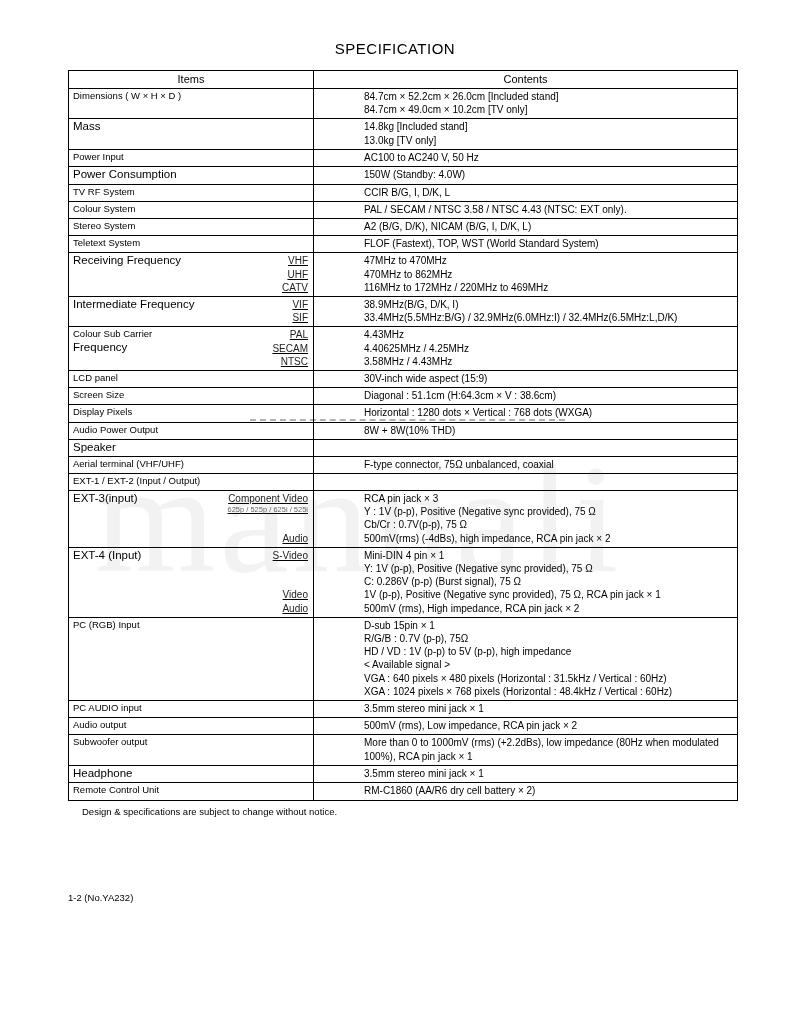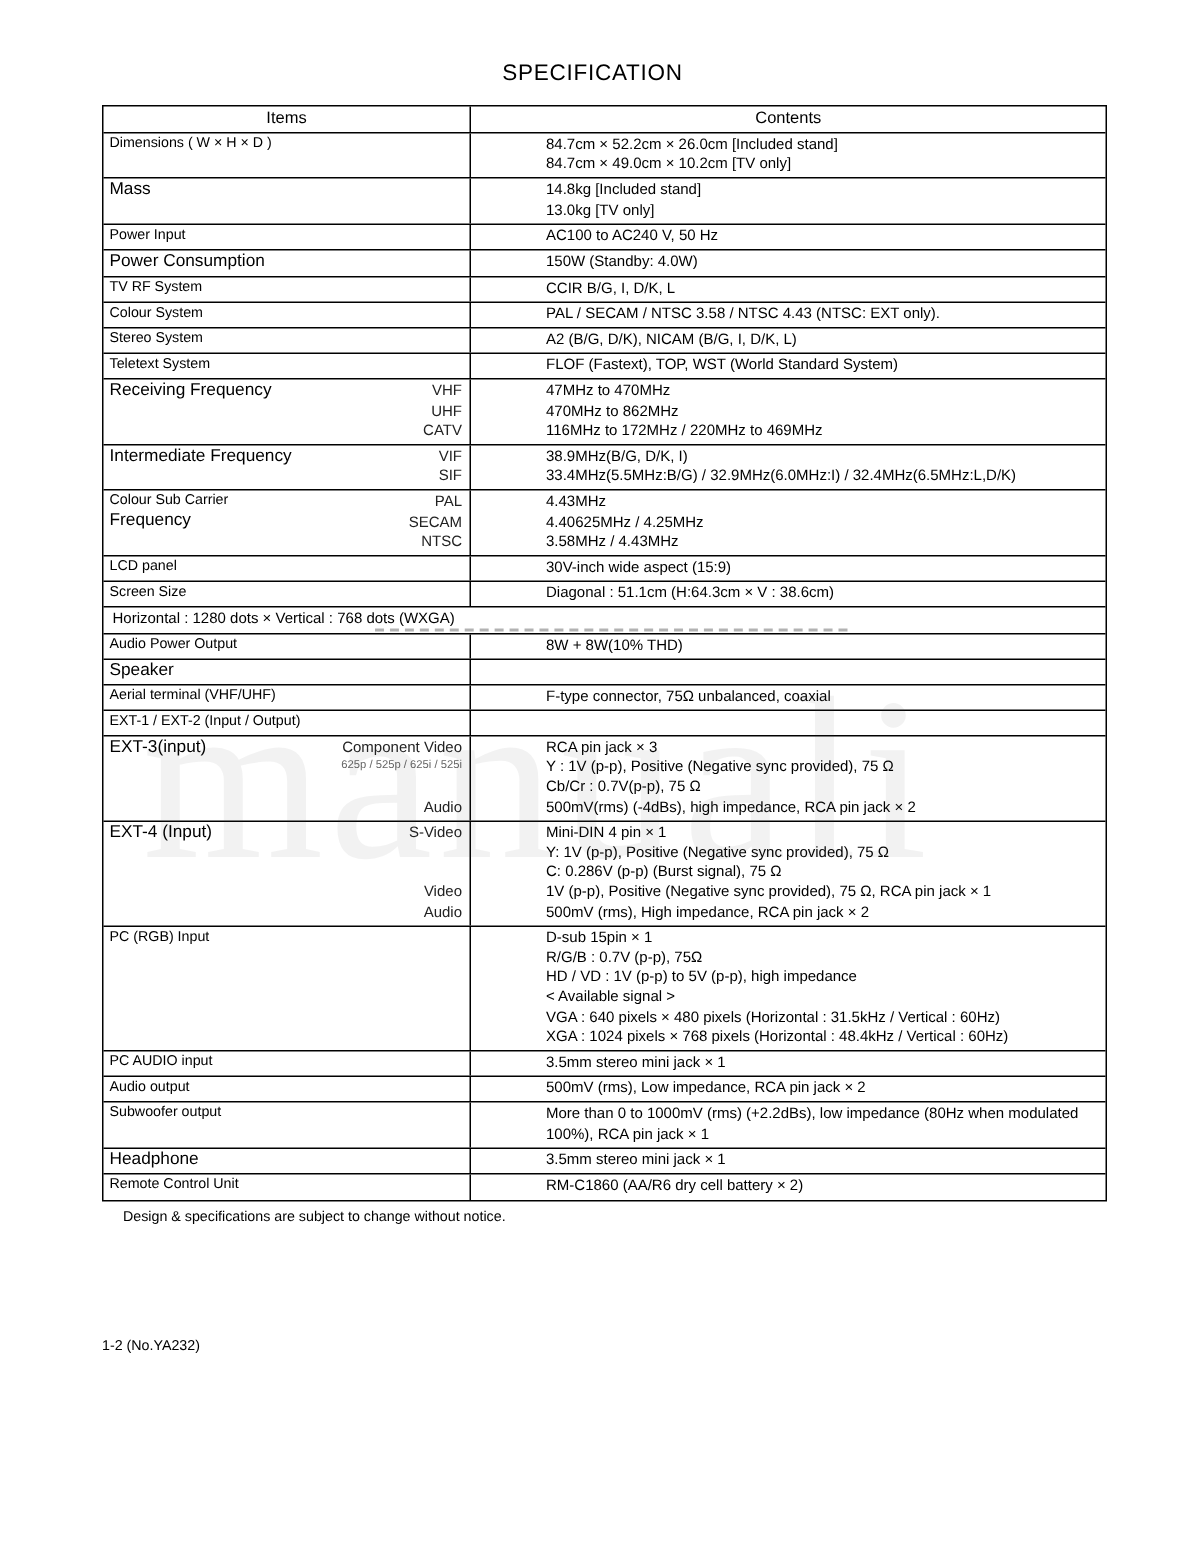--- a/index.html
+++ b/index.html
@@ -23,21 +23,21 @@
   .row:last-child { border-bottom:none; }
   .item-cell {
     width:245px; border-right:1px solid #000;
     padding:1px 5px 2px 4px; display:flex; align-items:stretch;
   }
   .contents-cell { flex:1; padding:1px 4px 2px 6px; }
   .item-line { font-size:9.5px; line-height:12.5px; }
   .item-line.large { font-size:11.5px; line-height:13.5px; }
   .sub-col {
     margin-left:auto; display:flex; flex-direction:column;
-    justify-content:space-between; text-align:right;
+    justify-content:space-between; text-align:right;text-decoration:underline;
   }
   .sub-line { font-size:10px; line-height:13.2px; color:#222; }
   .sub-note { font-size:7.5px; line-height:9px; color:#666; }
   .content-line { font-size:10px; line-height:13.2px; white-space:nowrap; }
   .footer-note {
     position:absolute; left:82px; top:806px; font-size:9.5px;
   }
   .page-number {
     position:absolute; left:68px; top:892px; font-size:9.5px;
   }
@@ -217,20 +217,25 @@
         <div class="item-cell">
           <div>
             <div class="item-line">Screen Size</div>
           </div>
         </div>
         <div class="contents-cell">
           <div class="content-line">Diagonal : 51.1cm (H:64.3cm × V : 38.6cm)</div>
         </div>
       </div>
       <div class="row">
+        <div class="item-cell">
+          <div>
+            <div class="item-line">Display Pixels</div>
+          </div>
+        </div>
         <div class="contents-cell">
           <div class="content-line">Horizontal : 1280 dots × Vertical : 768 dots (WXGA)</div>
         </div>
       </div>
       <div class="row">
         <div class="item-cell">
           <div>
             <div class="item-line">Audio Power Output</div>
           </div>
         </div>

